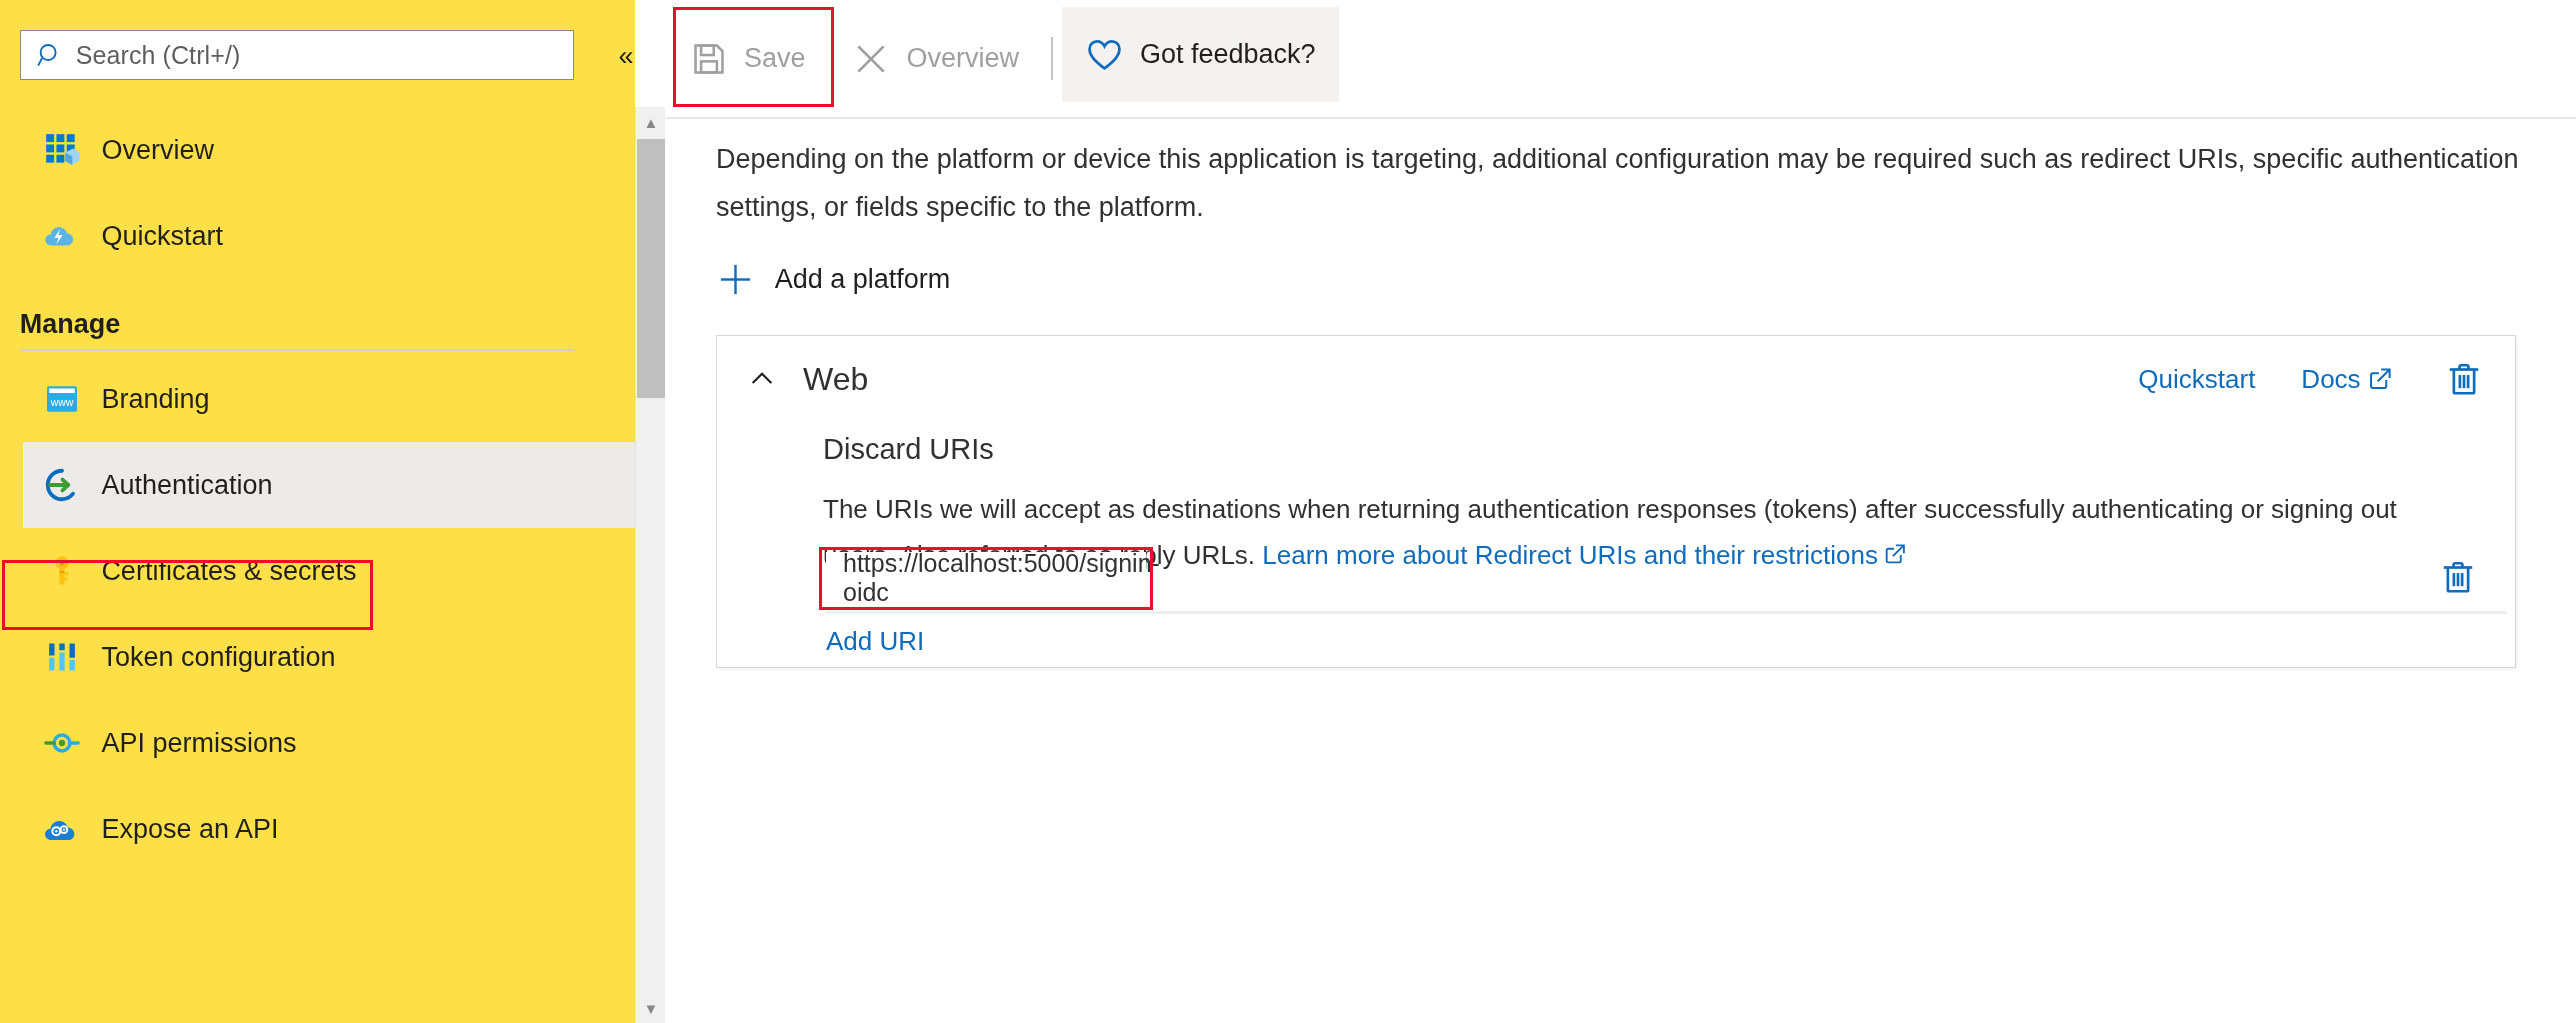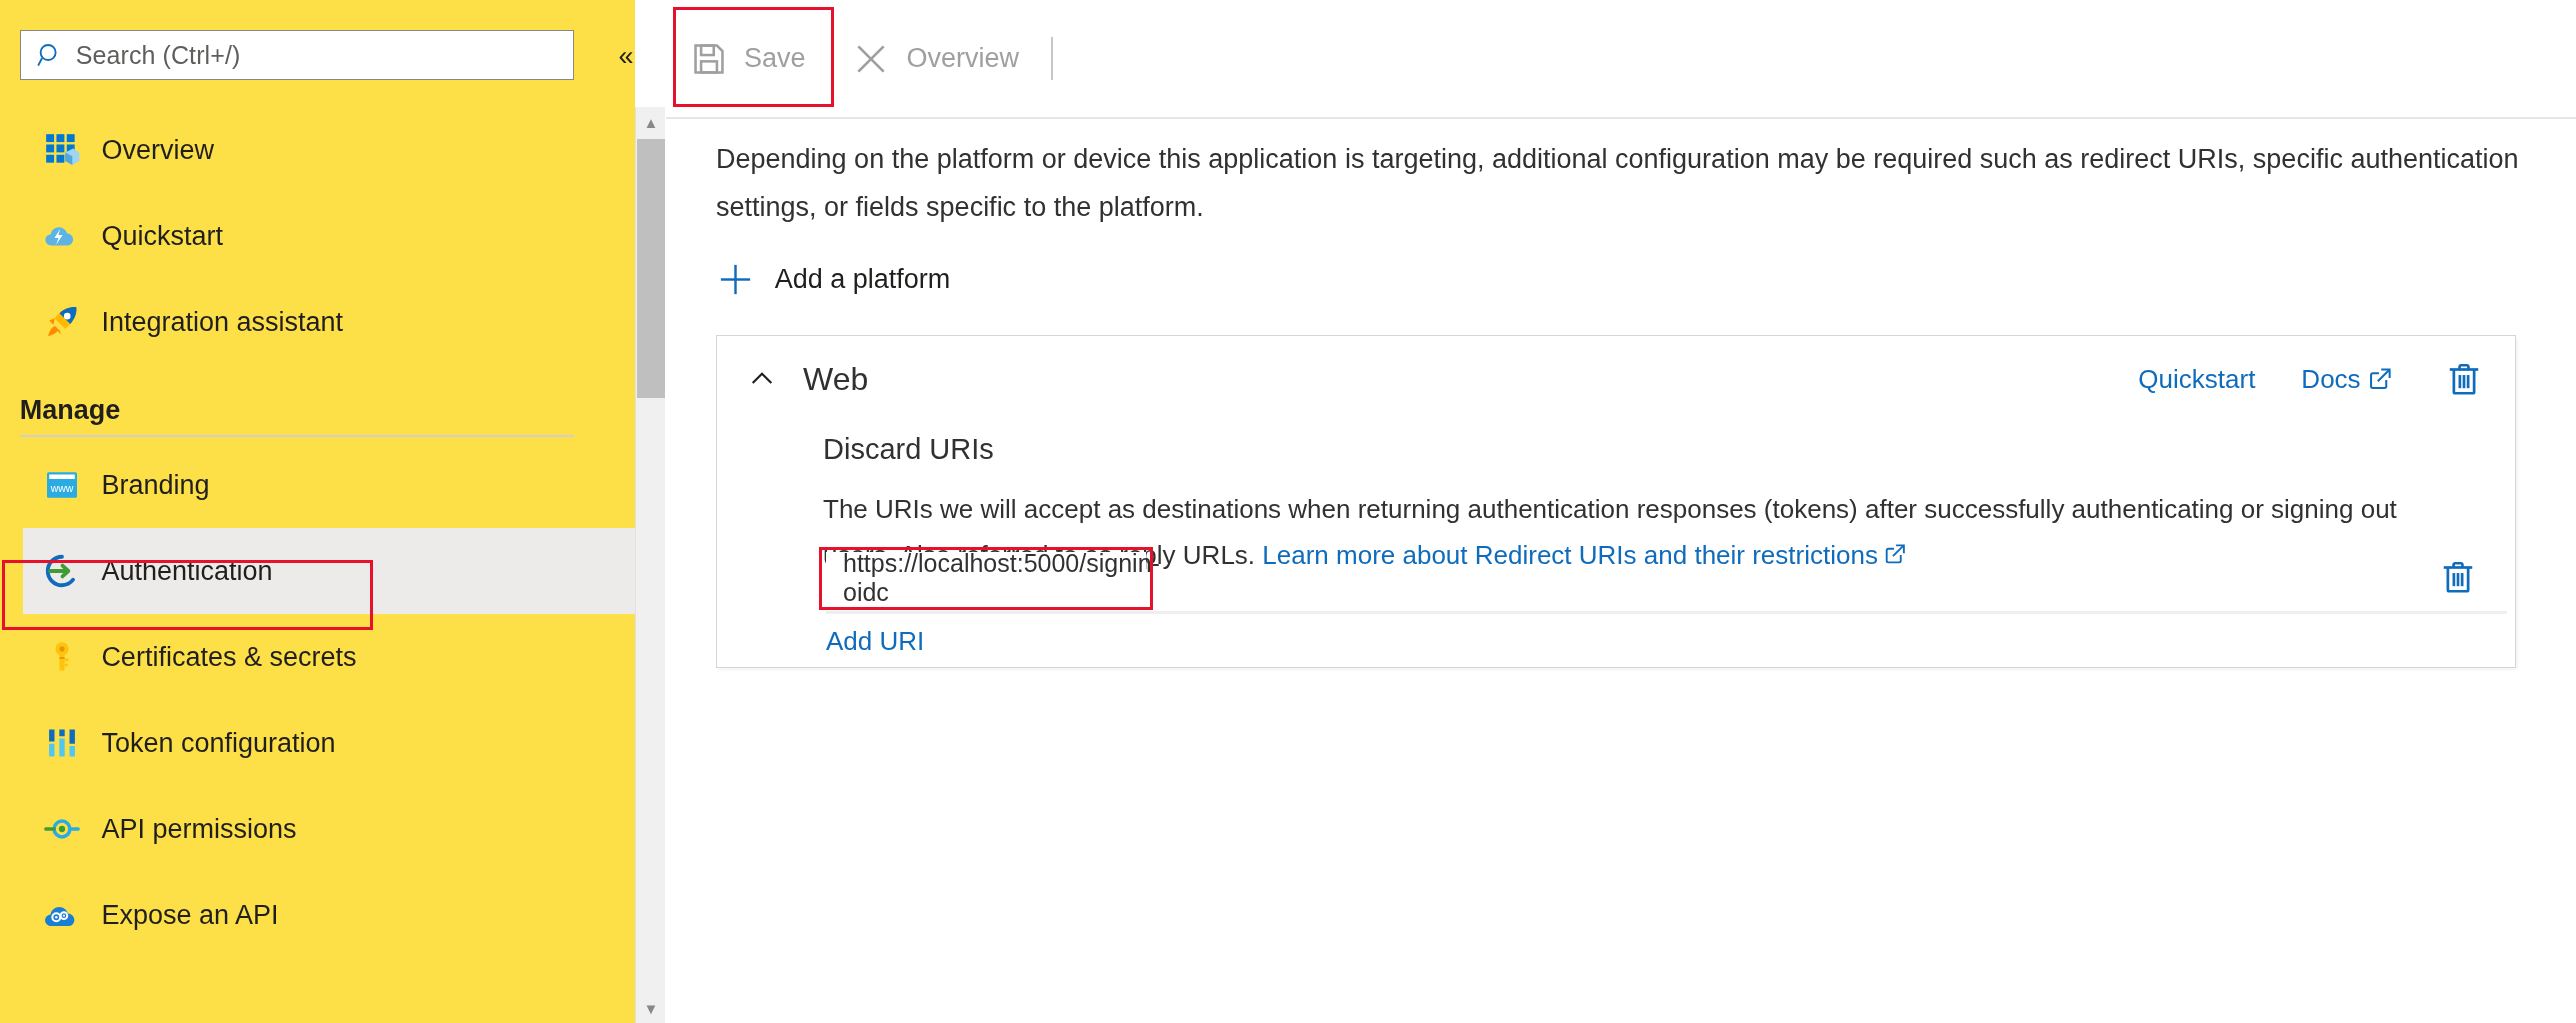--- a/index.html
+++ b/index.html
@@ -402,33 +402,20 @@
       <div class="nav-item">
         <span class="nav-icon">
           <svg width="38" height="38" viewBox="0 0 24 24">
             <path d="M5.5 18 C2.8 18 1.5 16.2 1.5 14.4 C1.5 12.5 3 11 4.9 11 C5.2 8.4 7.4 6.5 10 6.5 C12.4 6.5 14.5 8.1 15.1 10.3 C17.3 10.4 19 12.1 19 14.2 C19 16.3 17.3 18 15.2 18 Z" fill="#5bb4e5"></path>
             <path d="M10.8 7.5 L7.2 13.2 L9.8 13.2 L8.3 17.5 L12.4 11.4 L9.7 11.4 Z" fill="#ffffff"></path>
           </svg>
         </span>
         <span class="nav-label">Quickstart</span>
       </div>
 
-      <div class="nav-item">
-        <span class="nav-icon">
-          <svg width="38" height="38" viewBox="0 0 24 24">
-            <path d="M21 2.6 C18 2 13.4 3.4 10.4 6.4 L7.2 9.6 L14 16.4 L17.2 13.2 C20.2 10.2 21.6 5.6 21 2.6 Z" fill="#ffb900"></path>
-            <path d="M21 2.6 C18 2 13.4 3.4 10.4 6.4 L17.2 13.2 C20.2 10.2 21.6 5.6 21 2.6 Z" fill="#0f6cbd"></path>
-            <circle cx="15.3" cy="8.3" r="2.1" fill="#ffffff"></circle>
-            <path d="M7.4 9.7 L3.9 11.1 L6.6 13.8 Z" fill="#ff8c00"></path>
-            <path d="M10.2 16.6 L11.6 20.1 L8.9 17.4 Z" fill="#ff8c00"></path>
-            <path d="M7.6 14.5 C5.8 15 4.2 17 3.2 21 C7.2 20 9.2 18.4 9.7 16.6 Z" fill="#ff8c00"></path>
-          </svg>
-        </span>
-        <span class="nav-label">Integration assistant</span>
-      </div>
 
       <div class="nav-group-header">Manage</div>
       <div class="nav-divider"></div>
 
       <div class="nav-item">
         <span class="nav-icon">
           <svg width="36" height="36" viewBox="0 0 24 24">
             <rect x="2" y="3.5" width="20" height="17" rx="1" fill="#2aace2"></rect>
             <rect x="3.5" y="5" width="17" height="3" fill="#ffffff"></rect>
             <text x="12" y="16.8" font-size="7" fill="#ffffff" text-anchor="middle" font-family="Liberation Sans, sans-serif">www</text>
@@ -533,20 +520,28 @@
           <svg width="38" height="38" viewBox="0 0 24 24" stroke="#a19f9d" stroke-width="1.7">
             <line x1="4" y1="4" x2="20" y2="20"></line>
             <line x1="20" y1="4" x2="4" y2="20"></line>
           </svg>
         </span>
         <span class="cmd-label">Overview</span>
       </div>
 
       <div class="cmd-sep"></div>
 
+      <div class="cmd-btn feedback">
+        <span class="cmd-icon">
+          <svg width="39" height="39" viewBox="0 0 24 24" fill="none" stroke="#0f6cbd" stroke-width="1.7">
+            <path d="M12 20.5 C12 20.5 2.8 14.6 2.8 8.7 C2.8 5.9 4.9 3.9 7.4 3.9 C9.4 3.9 11.1 5.2 12 6.9 C12.9 5.2 14.6 3.9 16.6 3.9 C19.1 3.9 21.2 5.9 21.2 8.7 C21.2 14.6 12 20.5 12 20.5 Z"></path>
+          </svg>
+        </span>
+        <span class="cmd-label">Got feedback?</span>
+      </div>
 
       <div class="ann-save"></div>
     </div>
 
     <div class="content">
 
       <div class="intro-text">Depending on the platform or device this application is targeting, additional configuration may be required such as redirect URIs, specific authentication settings, or fields specific to the platform.</div>
 
       <div class="add-platform">
         <span class="plus">

